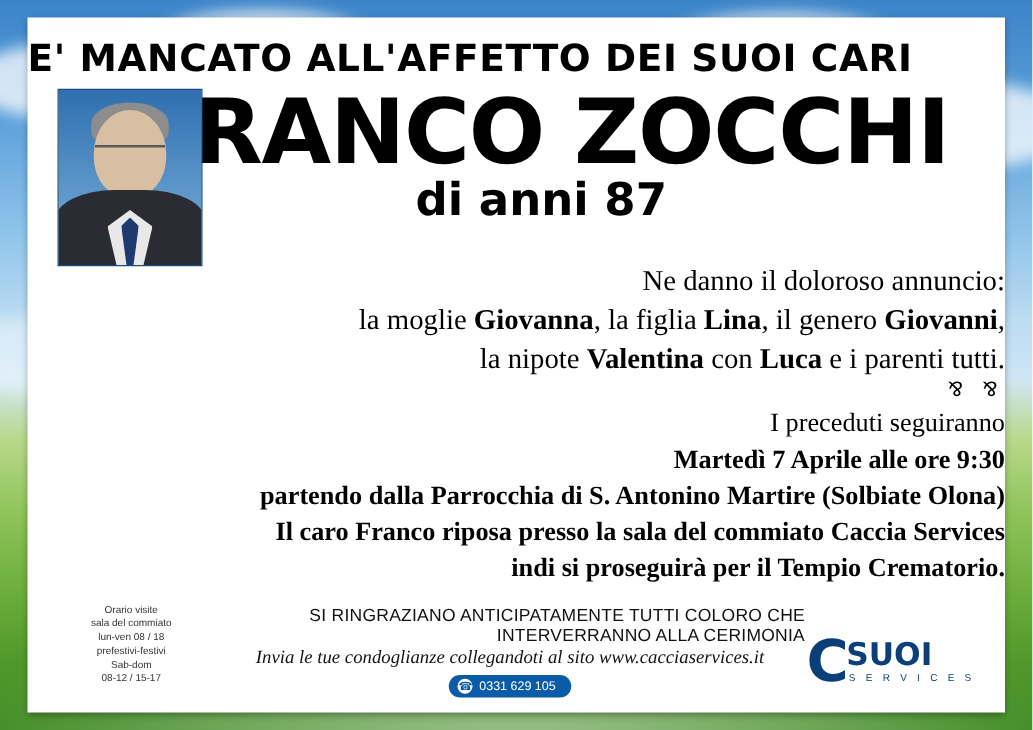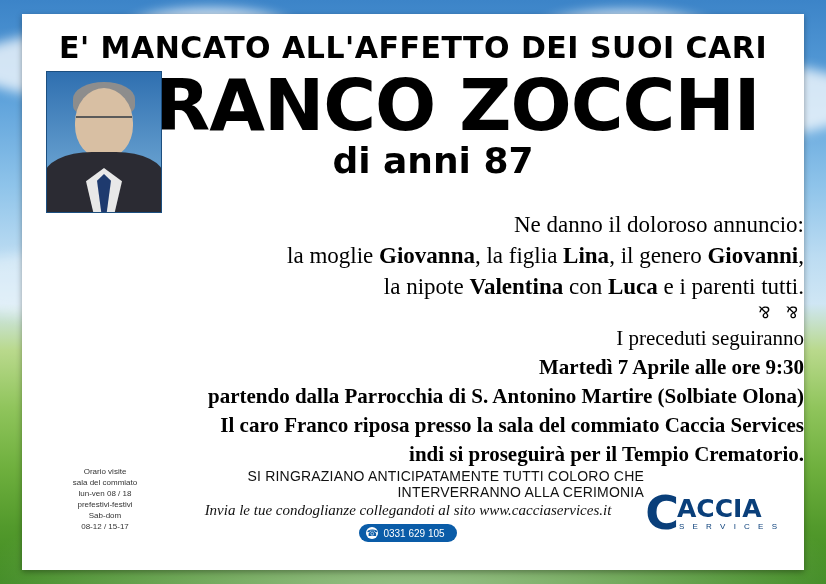--- a/index.html
+++ b/index.html
@@ -57,21 +57,20 @@
     position: absolute;
     left: 22px;
     top: 14px;
     width: 782px;
     height: 556px;
     background: #ffffff;
     box-shadow: 0 2px 6px rgba(0,0,0,.35);
   }
 
   .headline {
-    text-align: center;
     font-family: "DejaVu Sans", sans-serif;
     font-weight: bold;
     font-size: 30px;
     letter-spacing: 0.5px;
     color: #000;
     margin: 16px 0 0 0;
     white-space: nowrap;
   }
 
   .name-row {
@@ -189,21 +188,21 @@
     font-size: 16px;
     line-height: 22px;
     letter-spacing: 6px;
     color: #000;
   }
 
   .footer {
     position: absolute;
     left: 0;
     right: 0;
-    bottom: 22px;
+    bottom: 6px;
     height: 86px;
   }
   .hours {
     position: absolute;
     left: 28px;
     bottom: 16px;
     width: 110px;
     text-align: center;
     font-family: "Liberation Sans", sans-serif;
     font-size: 8px;
@@ -349,20 +348,20 @@
         <div class="condo">Invia le tue condoglianze collegandoti al sito www.cacciaservices.it</div>
         <div class="phone-pill">
           <span class="dot">☎</span>
           <span>0331 629 105</span>
         </div>
       </div>
 
       <div class="logo">
         <span class="cmark">C</span>
         <span>
-          <span class="ltext">ACCIA</span>
+          <span class="ltext">SUOI</span>
           <div class="lsub">S E R V I C E S</div>
         </span>
       </div>
     </div>
 
   </div>
 </div>
 
 </body></html>

